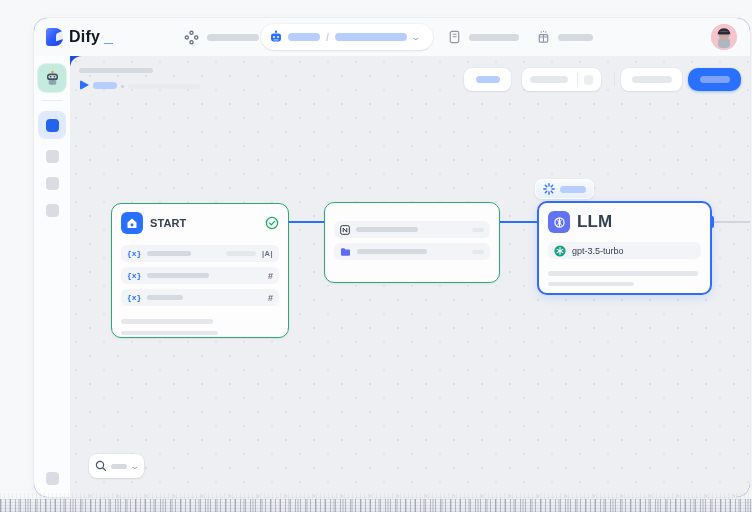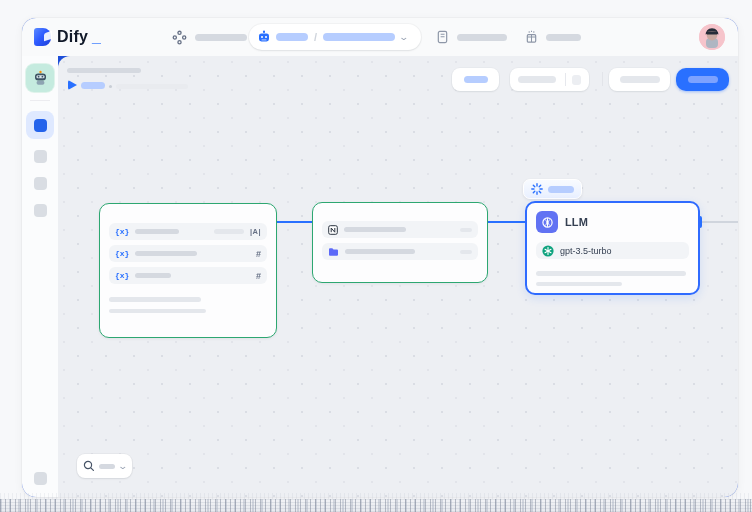--- a/index.html
+++ b/index.html
@@ -3,21 +3,21 @@
 <meta charset="utf-8">
 <style>
   * { margin:0; padding:0; box-sizing:border-box; }
   html,body { width:752px; height:512px; }
   body { font-family:"Liberation Sans", sans-serif; background:#f7f8fa; position:relative; overflow:hidden; }
 
   .stage { position:absolute; inset:0; }
 
   
   .window {
-    position:absolute; left:22px; top:18px; width:716px; height:479px;
+    position:absolute; left:34px; top:18px; width:716px; height:479px;
     background:#1d4ed8; border-radius:14px; overflow:hidden;
     box-shadow:0 0 0 1px rgba(16,24,40,.03), 0 2px 10px rgba(16,24,40,.05);
   }
 
   
   .hdr { position:absolute; left:0; top:0; width:100%; height:38px; background:#f9fafb; }
   .hdr > * { position:absolute; top:0; height:38px; display:flex; align-items:center; }
   .logo { left:12px; gap:6px; }
   .logo-mark { width:17px; height:18px; border-radius:3px 8px 8px 3px;
     background:linear-gradient(130deg,#5c8bff 0%,#2e5bff 45%,#1d3fd8 100%); position:relative; }
@@ -249,20 +249,34 @@
             <line x1="2.3" y1="2.3" x2="3.8" y2="3.8"></line>
               <line x1="8.2" y1="8.2" x2="9.7" y2="9.7"></line>
             <line x1="9.7" y1="2.3" x2="8.2" y2="3.8"></line>
               <line x1="3.8" y1="8.2" x2="2.3" y2="9.7"></line>
           </g>
         </svg>
         <span class="sk-blue" style="width:26px;height:7px;"></span>
       </div>
 
       <div class="node node-green" style="left:41px;top:147px;width:178px;height:135px;">
+        <div class="node-hd">
+          <span class="node-ic" style="background:#2970ff;">
+            <svg width="12" height="12" viewBox="0 0 12 12">
+                <path d="M1.5 5.6 6 1.6l4.5 4v4.6a.9.9 0 0 1-.9.9H2.4a.9.9 0 0 1-.9-.9z" fill="#fff"></path>
+                <rect x="4.7" y="6.6" width="2.6" height="2.6" rx="0.6" fill="#2970ff"></rect>
+              </svg>
+          </span>
+          <span class="node-title" style="font-size:11px;">START</span>
+          <span class="spacer"></span>
+          <svg width="14" height="14" viewBox="0 0 14 14">
+            <circle cx="7" cy="7" r="5.6" fill="none" stroke="#17b26a" stroke-width="1.3"></circle>
+            <path d="M4.6 7.2 6.3 8.9 9.5 5.4" fill="none" stroke="#17b26a" stroke-width="1.3" stroke-linecap="round" stroke-linejoin="round"></path>
+          </svg>
+        </div>
         <div class="nrow" style="margin-top:11px;">
           <span class="varx">{x}</span>
           <span class="sk" style="width:44px;height:4.5px;"></span>
           <span class="spacer"></span>
           <span class="sk-light" style="width:30px;height:4.5px;"></span>
           <span class="typA">|A|</span>
         </div>
         <div class="nrow">
           <span class="varx">{x}</span>
           <span class="sk" style="width:62px;height:4.5px;"></span>
@@ -300,21 +314,21 @@
       </div>
 
       <div class="node node-selected" style="left:467px;top:145px;width:175px;height:94px;">
         <div class="node-hd">
           <span class="node-ic" style="background:#6172f3;">
             <svg width="13" height="13" viewBox="0 0 13 13">
               <circle cx="6.5" cy="6.5" r="4.6" fill="none" stroke="#fff" stroke-width="1.2"></circle>
               <path d="M6.5 2.2 v8.6 M4.1 3.4 c2 1.8 2 4.4 0 6.2 M8.9 3.4 c-2 1.8-2 4.4 0 6.2" fill="none" stroke="#fff" stroke-width="1"></path>
             </svg>
           </span>
-          <span class="node-title" style="font-size:11px;">LLM</span>
+          <span class="node-title" style="font-size:17px;">LLM</span>
           <span class="spacer"></span>
         </div>
         <div class="nrow" style="margin-top:9px;">
           <svg width="12" height="12" viewBox="0 0 12 12">
             <circle cx="6" cy="6" r="5.6" fill="#10a37f"></circle>
             <g stroke="#fff" stroke-width="1.1" stroke-linecap="round">
               <line x1="6" y1="2.6" x2="6" y2="9.4"></line>
               <line x1="3" y1="4.3" x2="9" y2="7.7"></line>
               <line x1="9" y1="4.3" x2="3" y2="7.7"></line>
             </g>

